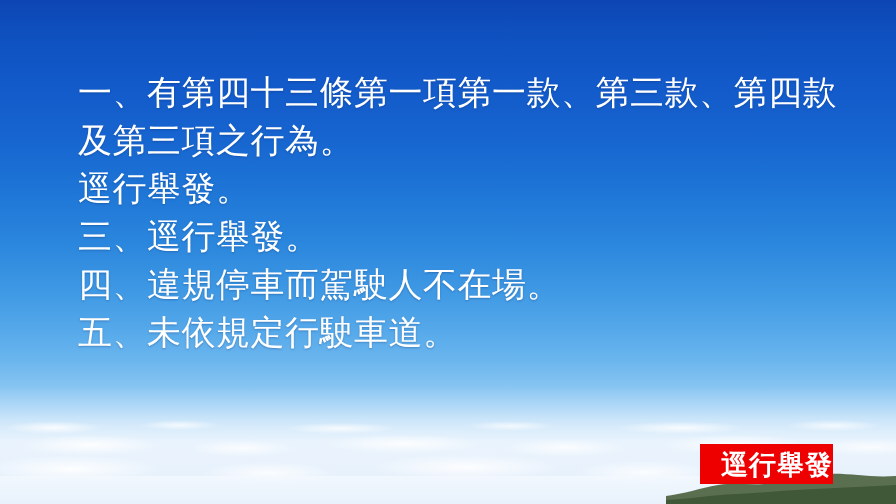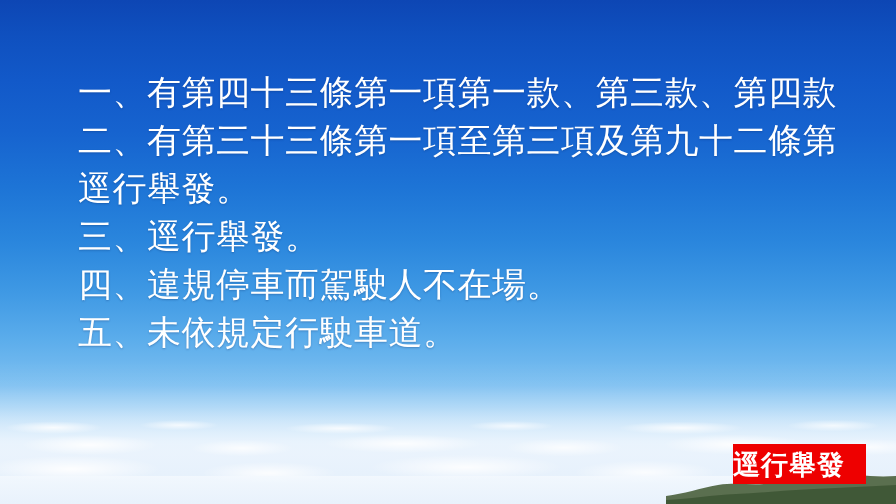--- a/index.html
+++ b/index.html
@@ -120,28 +120,28 @@
     letter-spacing: 0.5px;
     font-weight: 400;
     text-shadow: 0 1px 2px rgba(10,40,100,0.30);
     white-space: nowrap;
   }
   .text-line { display: block; }
 
   
   .badge {
     position: absolute;
-    left: 733px;
+    left: 700px;
     top: 444px;
     width: 133px;
     height: 40px;
     background: #ee0000;
     display: flex;
     align-items: center;
-    justify-content: flex-start;
+    justify-content: flex-end;
   }
   .badge-label {
     color: #ffffff;
     font-size: 27px;
     font-weight: 700;
     letter-spacing: 1px;
     line-height: 1;
     white-space: nowrap;
   }
 </style>
@@ -160,21 +160,21 @@
 
   <div class="hill">
     <svg width="230" height="34" viewBox="0 0 230 34" xmlns="http://www.w3.org/2000/svg" aria-hidden="true">
       <path d="M0 34 L0 26 C 18 24, 34 18, 52 15 C 72 12, 88 16, 106 13 C 126 10, 142 5, 162 4 C 184 3, 204 8, 230 6 L230 34 Z" fill="#4d6340" opacity="0.92"></path>
       <path d="M0 34 L0 30 C 24 29, 46 25, 70 24 C 96 23, 120 20, 148 19 C 178 18, 204 16, 230 15 L230 34 Z" fill="#3f5636" opacity="0.95"></path>
     </svg>
   </div>
 
   <div class="text-block">
     <span class="text-line">一、有第四十三條第一項第一款、第三款、第四款</span>
-    <span class="text-line">二、有第三十三條第一項至第三項及第九十二條第</span>
+    <span class="text-line">及第三項之行為。</span>
     <span class="text-line">逕行舉發。</span>
     <span class="text-line">三、逕行舉發。</span>
     <span class="text-line">四、違規停車而駕駛人不在場。</span>
     <span class="text-line">五、未依規定行駛車道。</span>
   </div>
 
   <div class="badge">
     <span class="badge-label">逕行舉發</span>
   </div>
 

